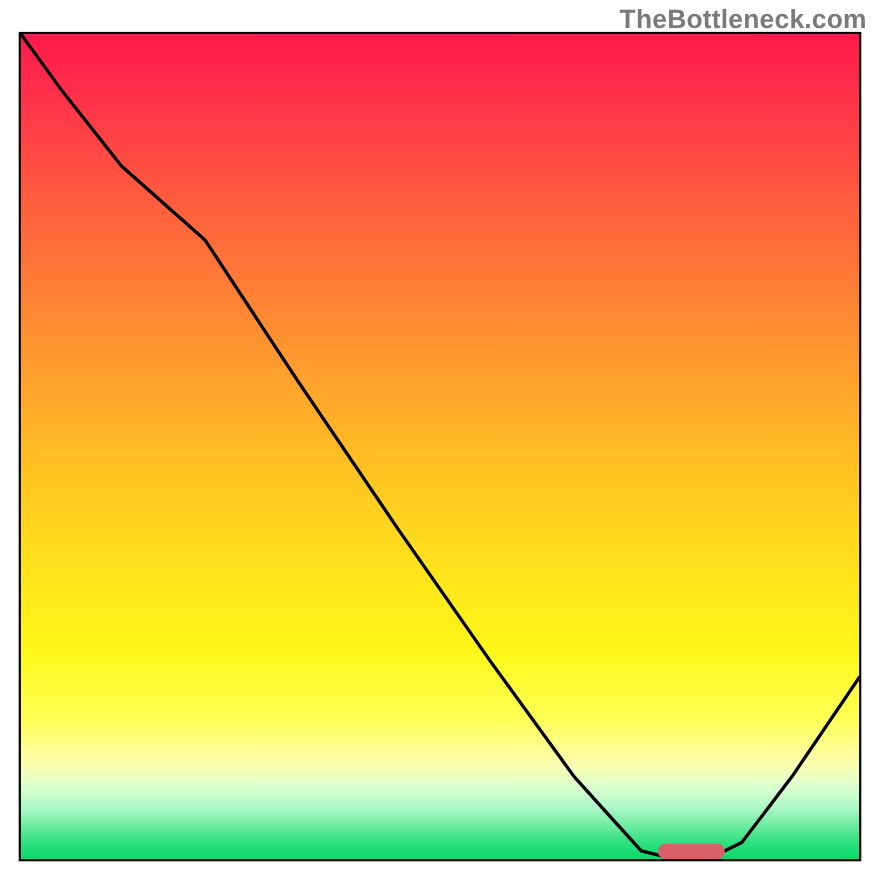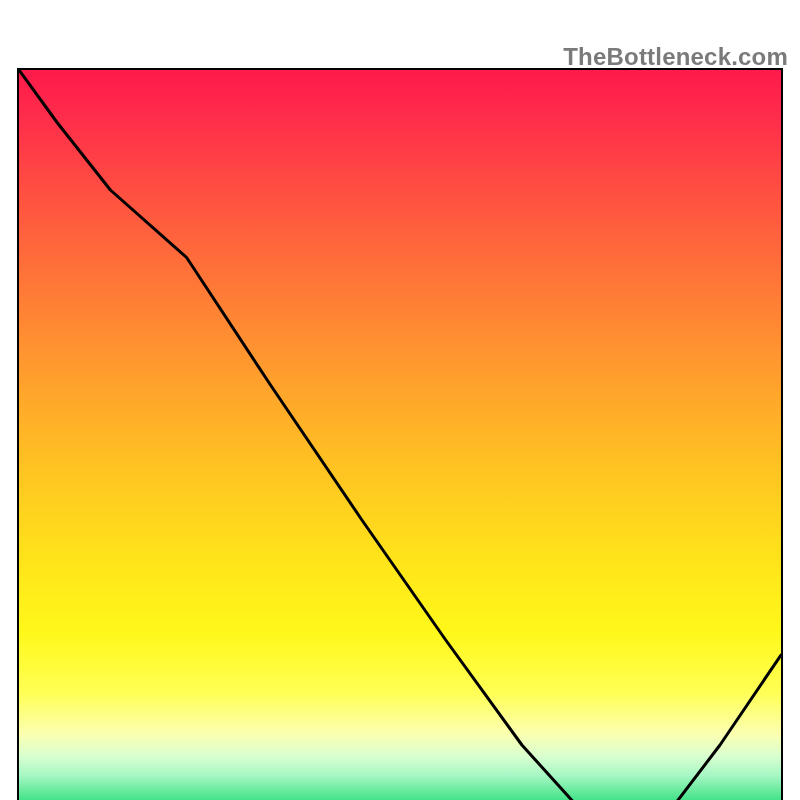--- a/index.html
+++ b/index.html
@@ -7,21 +7,20 @@
     padding: 0;
     width: 800px;
     height: 800px;
     background: #ffffff;
     font-family: Arial, Helvetica, sans-serif;
   }
   .container {
     position: relative;
     width: 800px;
     height: 622px;
-    margin-top: 39px;
   }
   .watermark {
     position: absolute;
     top: 4px;
     right: 12px;
     font-size: 24px;
     font-weight: bold;
     color: #7a7a7a;
     letter-spacing: 0.2px;
     z-index: 20;

